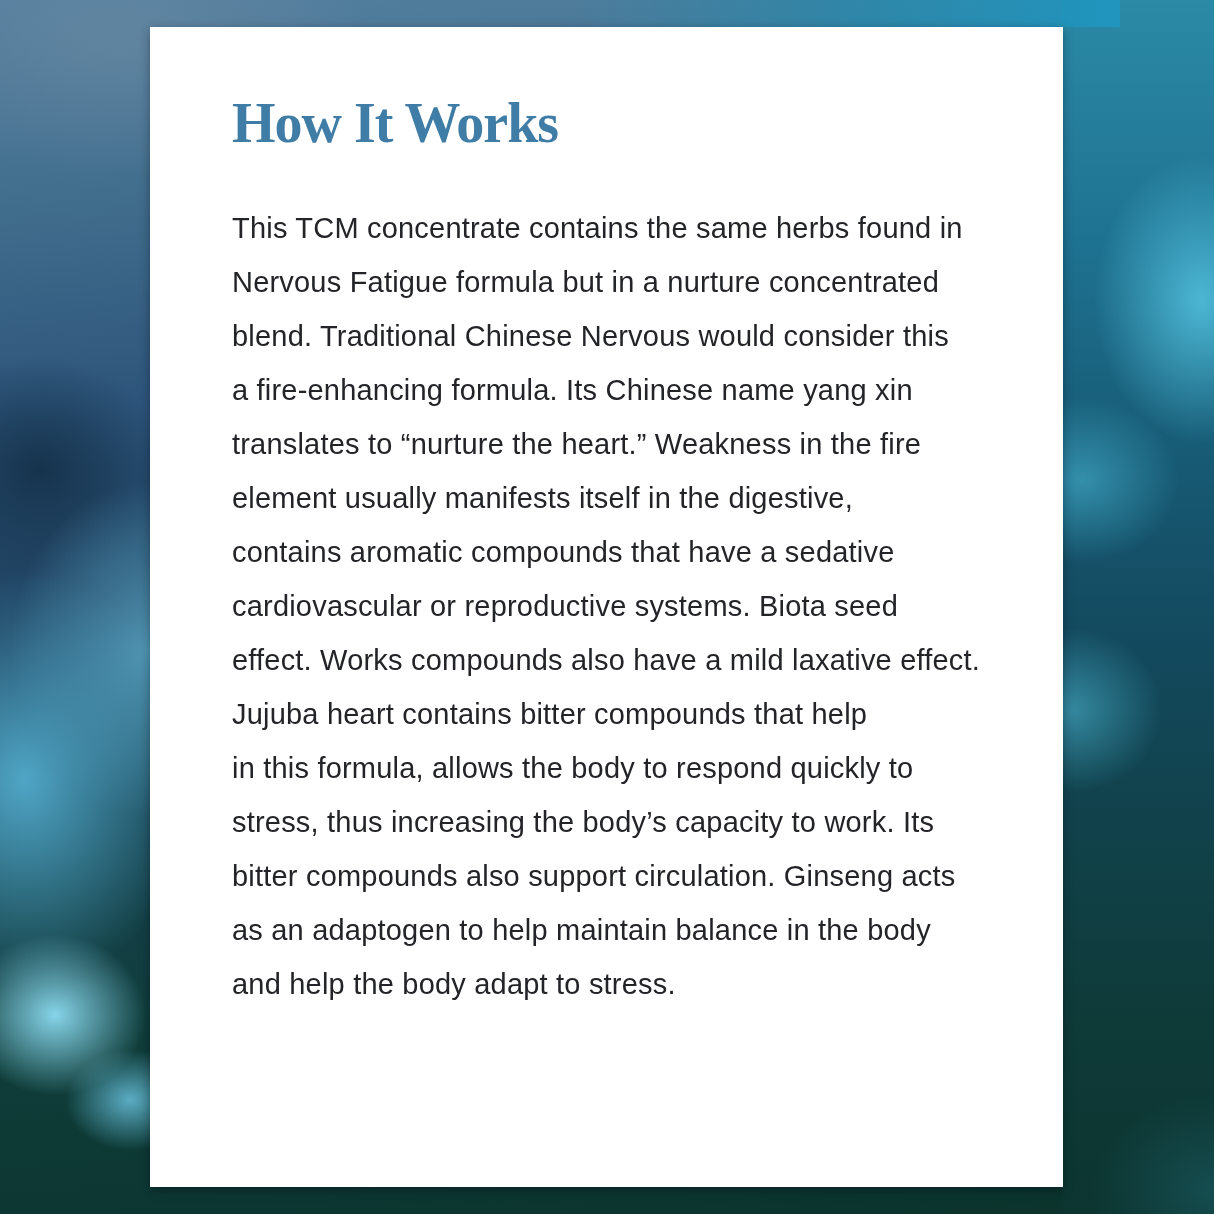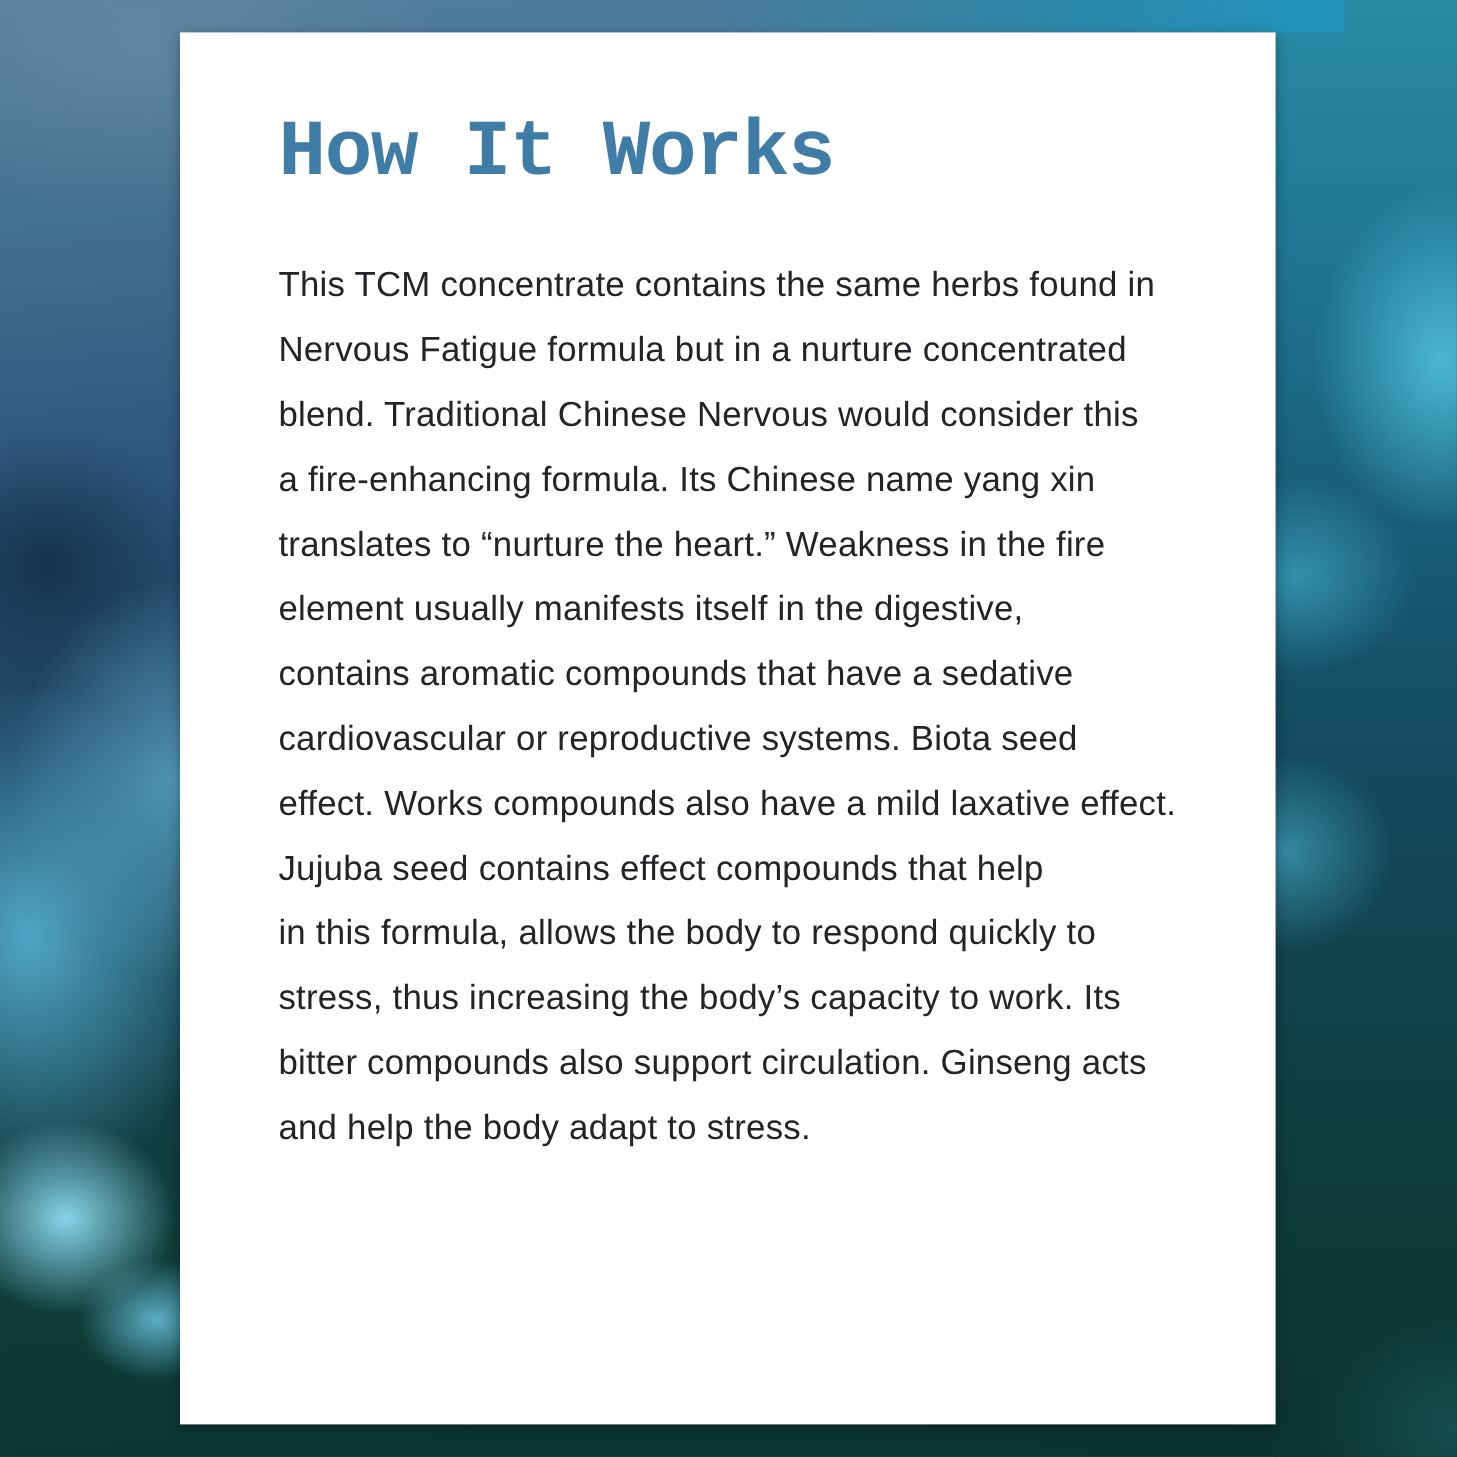--- a/index.html
+++ b/index.html
@@ -52,23 +52,23 @@
   
   .card {
     position: absolute;
     left: 150px; top: 27px;
     width: 913px; height: 1160px;
     background: var(--color-card-bg, #ffffff);
     padding: 68px 50px 0 82px;
     box-shadow: 0 3px 10px rgba(0,0,20,.35);
   }
   .card h1 {
-    font-family: Liberation Mono, monospace;
+    font-family: Liberation Serif, serif;
     font-weight: bold;
-    font-size: 66px;
+    font-size: 56px;
     letter-spacing: -1px;
     line-height: 1.0;
     color: var(--color-title, #3f7da7);
   }
   .card-body {
     margin-top: 50px;
     font-size: 29px;
     font-weight: 400;
     line-height: 54px;
     letter-spacing: 0.2px;
@@ -89,19 +89,20 @@
   <div class="card-body">
       <div class="body-line">This TCM concentrate contains the same herbs found in</div>
       <div class="body-line">Nervous Fatigue formula but in a nurture concentrated</div>
       <div class="body-line">blend. Traditional Chinese Nervous would consider this</div>
       <div class="body-line">a fire-enhancing formula. Its Chinese name yang xin</div>
       <div class="body-line">translates to “nurture the heart.” Weakness in the fire</div>
       <div class="body-line">element usually manifests itself in the digestive,</div>
       <div class="body-line">contains aromatic compounds that have a sedative</div>
       <div class="body-line">cardiovascular or reproductive systems. Biota seed</div>
       <div class="body-line">effect. Works compounds also have a mild laxative effect.</div>
-      <div class="body-line">Jujuba seed contains effect compounds that help</div>
+      <div class="body-line">Jujuba heart contains bitter compounds that help</div>
       <div class="body-line">in this formula, allows the body to respond quickly to</div>
       <div class="body-line">stress, thus increasing the body’s capacity to work. Its</div>
       <div class="body-line">bitter compounds also support circulation. Ginseng acts</div>
+      <div class="body-line">as an adaptogen to help maintain balance in the body</div>
       <div class="body-line">and help the body adapt to stress.</div>
     </div>
 </div>
 
 </body></html>

